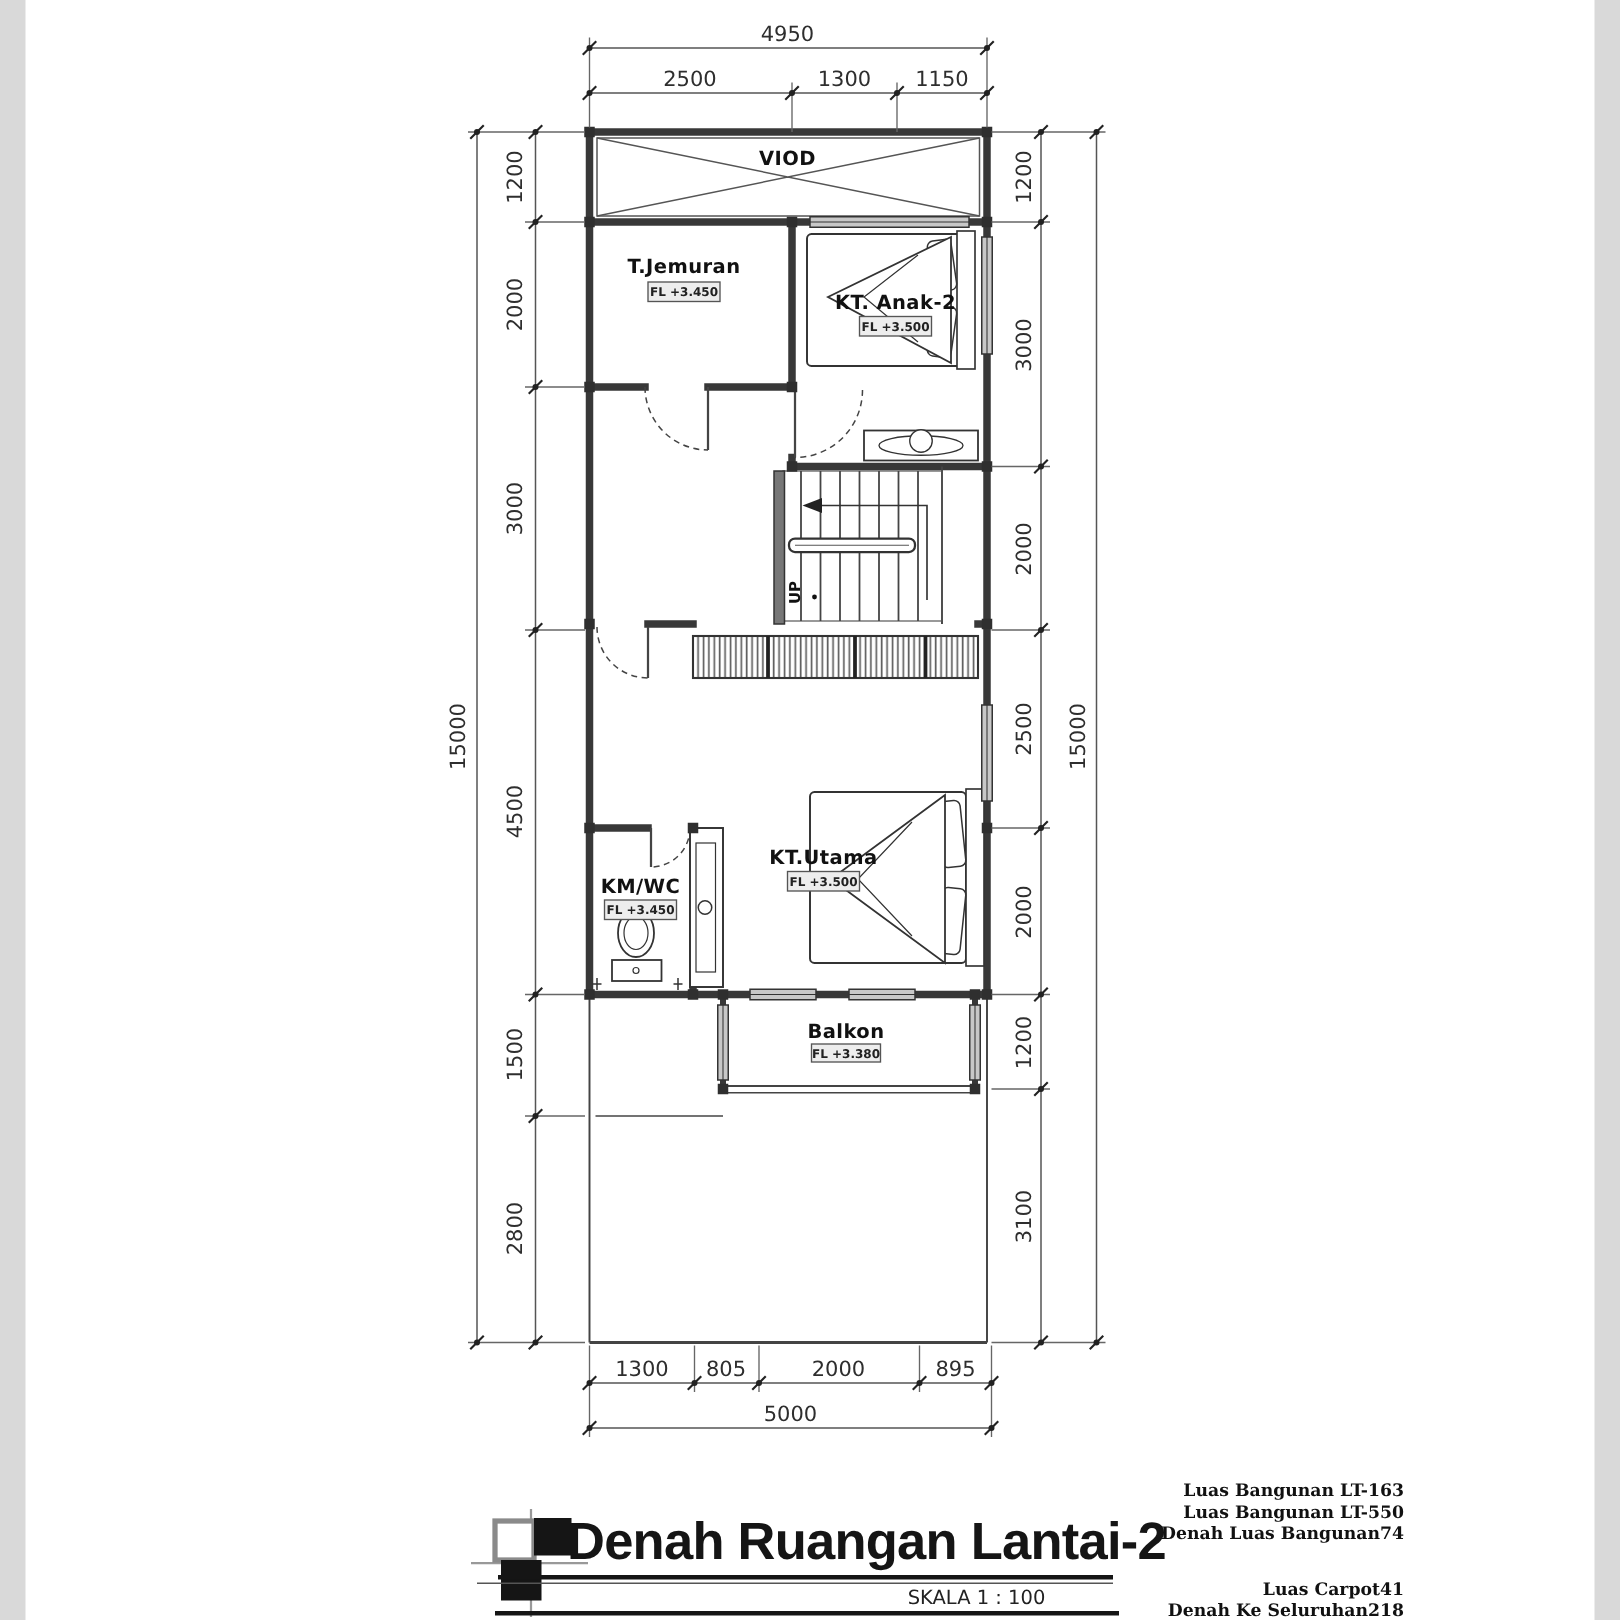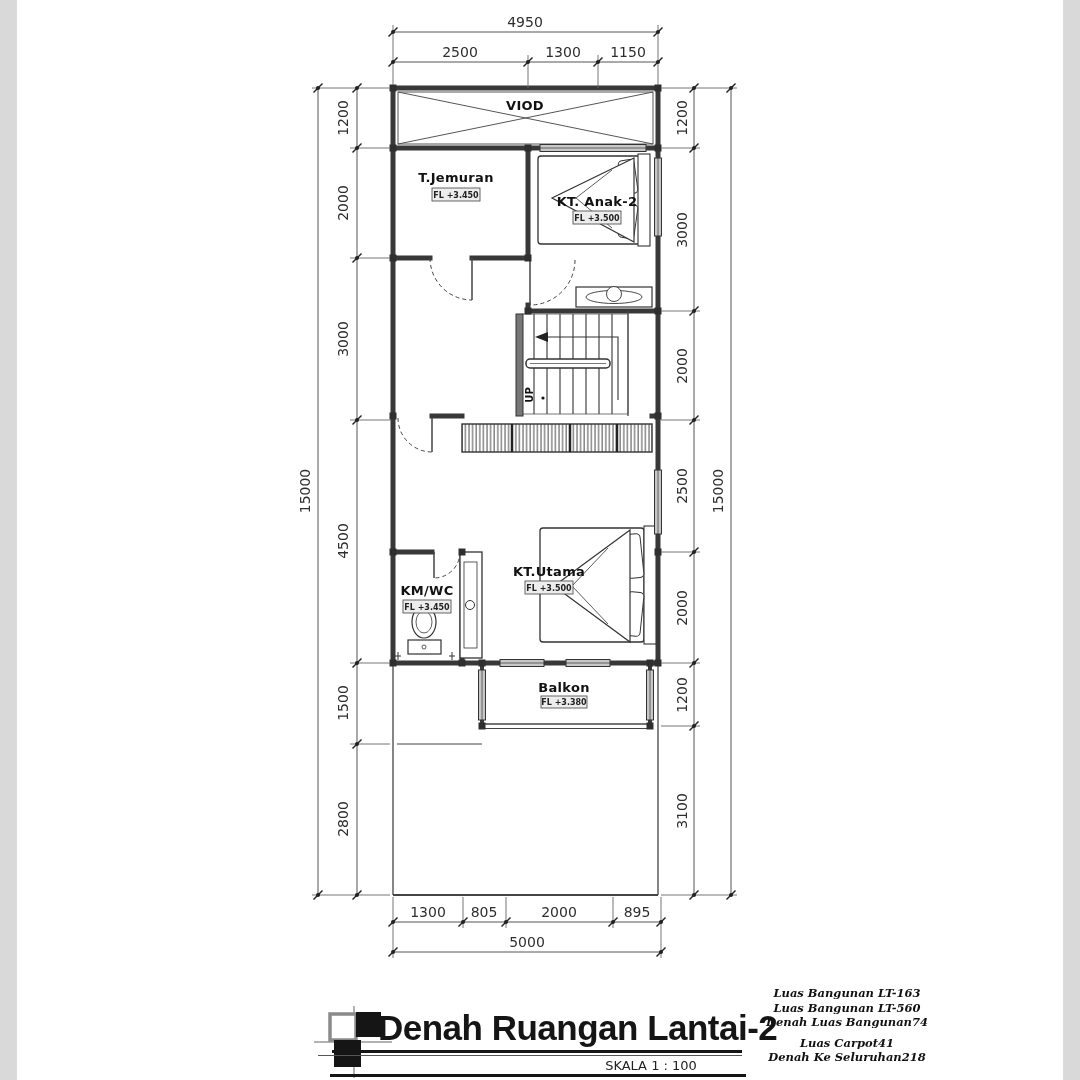--- a/index.html
+++ b/index.html
@@ -15,22 +15,22 @@
   .titleblock{position:absolute;left:0;top:0;}
   .title-main{position:absolute;left:378px;top:1008px;width:380px;
       font-size:35px;font-weight:bold;color:#151515;letter-spacing:-.5px;
       font-family:"Liberation Sans",sans-serif;white-space:nowrap;}
   .title-underline{position:absolute;left:332px;top:1050px;width:410px;height:3px;background:#151515;}
   .title-underline2{position:absolute;left:318px;top:1055px;width:424px;height:1px;background:#555;}
   .scale-label{position:absolute;left:560px;top:1058px;width:182px;text-align:center;
       font-size:13px;color:#222;font-family:"DejaVu Sans",sans-serif;}
   .legend{position:absolute;left:758px;top:986px;width:178px;
       font-family:"DejaVu Serif",serif;font-weight:bold;font-size:11.5px;color:#111;}
-  .legend-row{display:flex;justify-content:center;line-height:14.5px;font-style:italic;}
-  .legend-row.gap{margin-top:6px;}
+  .legend-row{display:flex;justify-content:flex-end;line-height:14.5px;}
+  .legend-row.gap{margin-top:22px;}
   .bottom-rule{position:absolute;left:330px;top:1074px;width:416px;height:3px;background:#151515;}
 </style>
 </head>
 <body>
 
 <div class="edge-band" style="left:0"></div>
 <div class="edge-band" style="left:1063px"></div>
 
 <svg id="plan-svg" width="1080" height="1080" viewBox="0 0 1080 1080">
   <defs>
@@ -342,21 +342,21 @@
   <div class="scale-label">SKALA 1 : 100</div>
 </div>
 
 <div class="legend">
   <div class="legend-row">
     <span>Luas Bangunan LT-1</span>
     <span>63</span>
   </div>
   <div class="legend-row">
     <span>Luas Bangunan LT-5</span>
-    <span>60</span>
+    <span>50</span>
   </div>
   <div class="legend-row">
     <span>Denah Luas Bangunan</span>
     <span>74</span>
   </div>
   <div class="legend-row gap">
     <span>Luas Carpot</span>
     <span>41</span>
   </div>
   <div class="legend-row">

